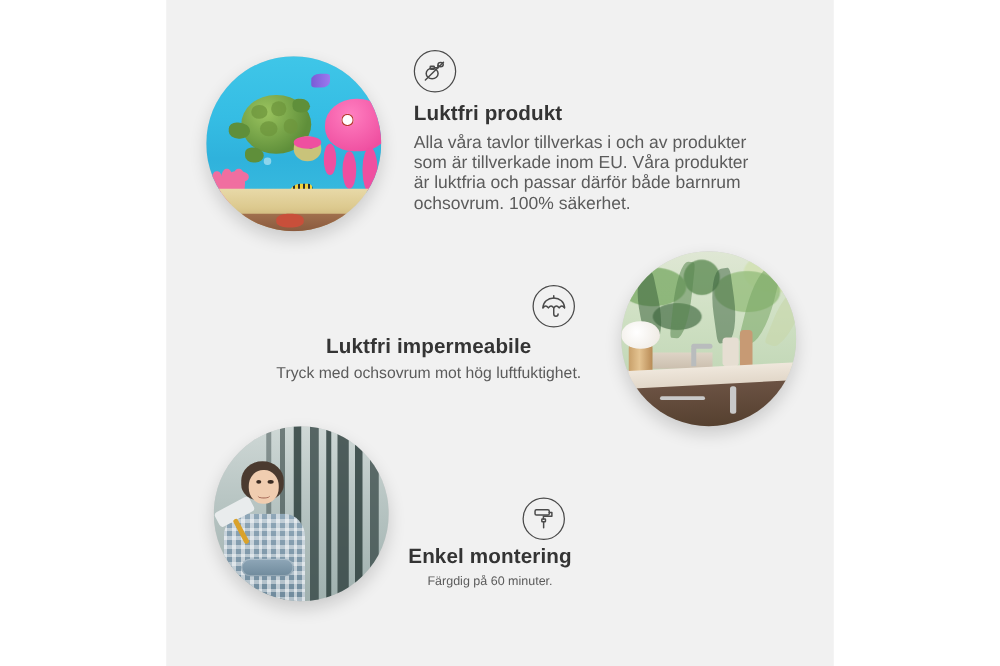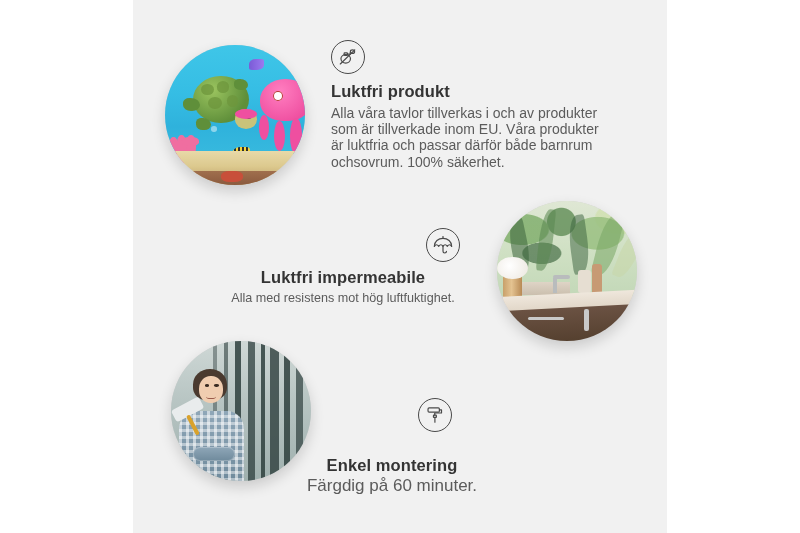--- a/index.html
+++ b/index.html
@@ -121,22 +121,22 @@
   #feature-odor .ftitle{margin-bottom:4px;}
   #feature-odor .fbody{width:276px;}
 
   #feature-water{left:190px;top:228px;width:306px;text-align:center;}
   #feature-water .icon-wrap{display:flex;justify-content:center;margin-left:199px;}
   #feature-water .ftitle{margin:6px 0 3px 0;}
   #feature-water .fbody{font-size:12.6px;}
 
   #feature-mount{left:262px;top:398px;width:260px;text-align:center;}
   #feature-mount .icon-wrap{display:flex;justify-content:center;margin-left:86px;}
-  #feature-mount .ftitle{margin:24px 0 3px 0;}
-  #feature-mount .fbody{font-size:17px;}
+  #feature-mount .ftitle{margin:4px 0 3px 0;}
+  #feature-mount .fbody{font-size:10px;}
 </style>
 </head>
 <body>
 
 <div class="stage">
 
   <div class="panel"></div>
 
   <div class="photo" id="photo-ocean">
     <div class="inner">
@@ -251,21 +251,21 @@
       <div class="icon-circle">
         <svg width="22" height="22" viewBox="0 0 24 24" fill="none" stroke="#4a4a4a" stroke-width="1.3" stroke-linecap="round" stroke-linejoin="round">
           <path d="M2.6 13.4c0-5.2 4.2-8.6 9.4-8.6s9.4 3.4 9.4 8.6"></path>
           <path d="M2.6 13.4c1.6-2.2 3.1-2.2 4.7 0 1.6-2.2 3.1-2.2 4.7 0 1.6-2.2 3.1-2.2 4.7 0 1.6-2.2 3.1-2.2 4.7 0"></path>
           <line x1="12" y1="4.8" x2="12" y2="2.8"></line>
           <path d="M12 13.4v5.4a1.9 1.9 0 0 0 3.8 0"></path>
         </svg>
       </div>
     </div>
     <p class="ftitle">Luktfri impermeabile</p>
-    <p class="fbody">Alla med resistens mot hög luftfuktighet.</p>
+    <p class="fbody">Tryck med ochsovrum mot hög luftfuktighet.</p>
   </div>
 
   <div class="feature" id="feature-mount">
     <div class="icon-wrap">
       <div class="icon-circle">
         <svg width="22" height="22" viewBox="0 0 24 24" fill="none" stroke="#4a4a4a" stroke-width="1.3" stroke-linecap="round" stroke-linejoin="round">
           <rect x="4.4" y="4.2" width="12.4" height="4.6" rx="1.2"></rect>
           <path d="M16.8 6.5h2.3v3.3h-7.4v2.4"></path>
           <rect x="10.3" y="12.2" width="3.2" height="2.4" rx="0.5"></rect>
           <line x1="11.9" y1="14.6" x2="11.9" y2="19.8"></line>

